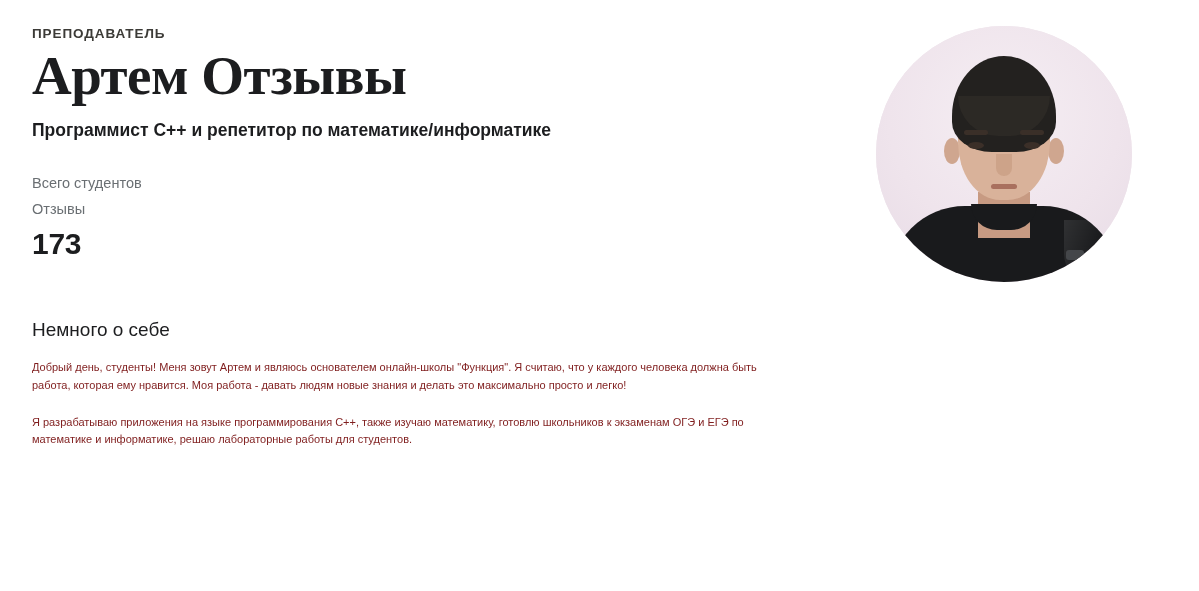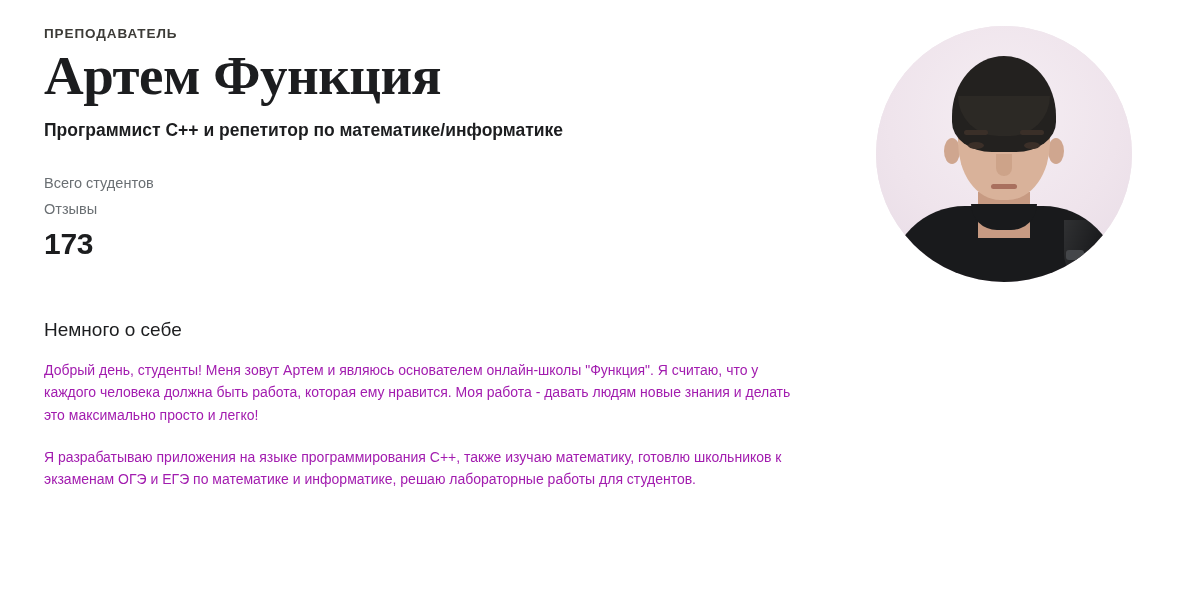--- a/index.html
+++ b/index.html
@@ -16,21 +16,21 @@
     position: relative;
   }
   .page {
     position: relative;
     width: 1199px;
     height: 591px;
     box-sizing: border-box;
   }
   .content {
     position: absolute;
-    left: 44px;
+    left: 32px;
     top: 26px;
     width: 790px;
   }
   .eyebrow {
     font-size: 13.5px;
     font-weight: 700;
     letter-spacing: 0.9px;
     text-transform: uppercase;
     color: #3c3b37;
     margin: 0 0 2px 0;
@@ -73,23 +73,23 @@
     color: #1c1d1f;
     letter-spacing: -0.3px;
   }
   .about-title {
     font-size: 19px;
     font-weight: 400;
     color: #1c1d1f;
     margin: 0 0 18px 0;
   }
   .about-para {
-    font-size: 14px;
+    font-size: 11px;
     line-height: 1.58;
-    color: #a21caf;
+    color: #7f1d1d;
     margin: 0 0 20px 0;
     max-width: 750px;
   }
   .about-para:last-child { margin-bottom: 8px; }
 
   
   .avatar-wrap {
     position: absolute;
     left: 876px;
     top: 26px;
@@ -245,21 +245,21 @@
 </style>
 </head>
 <body>
 
 <div class="page">
 
   <div class="content">
 
     <div class="eyebrow">ПРЕПОДАВАТЕЛЬ</div>
 
-    <h1 class="name">Артем Функция</h1>
+    <h1 class="name">Артем Отзывы</h1>
 
     <div class="headline">Программист C++ и репетитор по математике/информатике</div>
 
     <div class="stats">
       <div class="stat students">
         <div class="stat-label">Всего студентов</div>
       </div>
       <div class="stat reviews">
         <div class="stat-label">Отзывы</div>
         <div class="stat-value">173</div>

